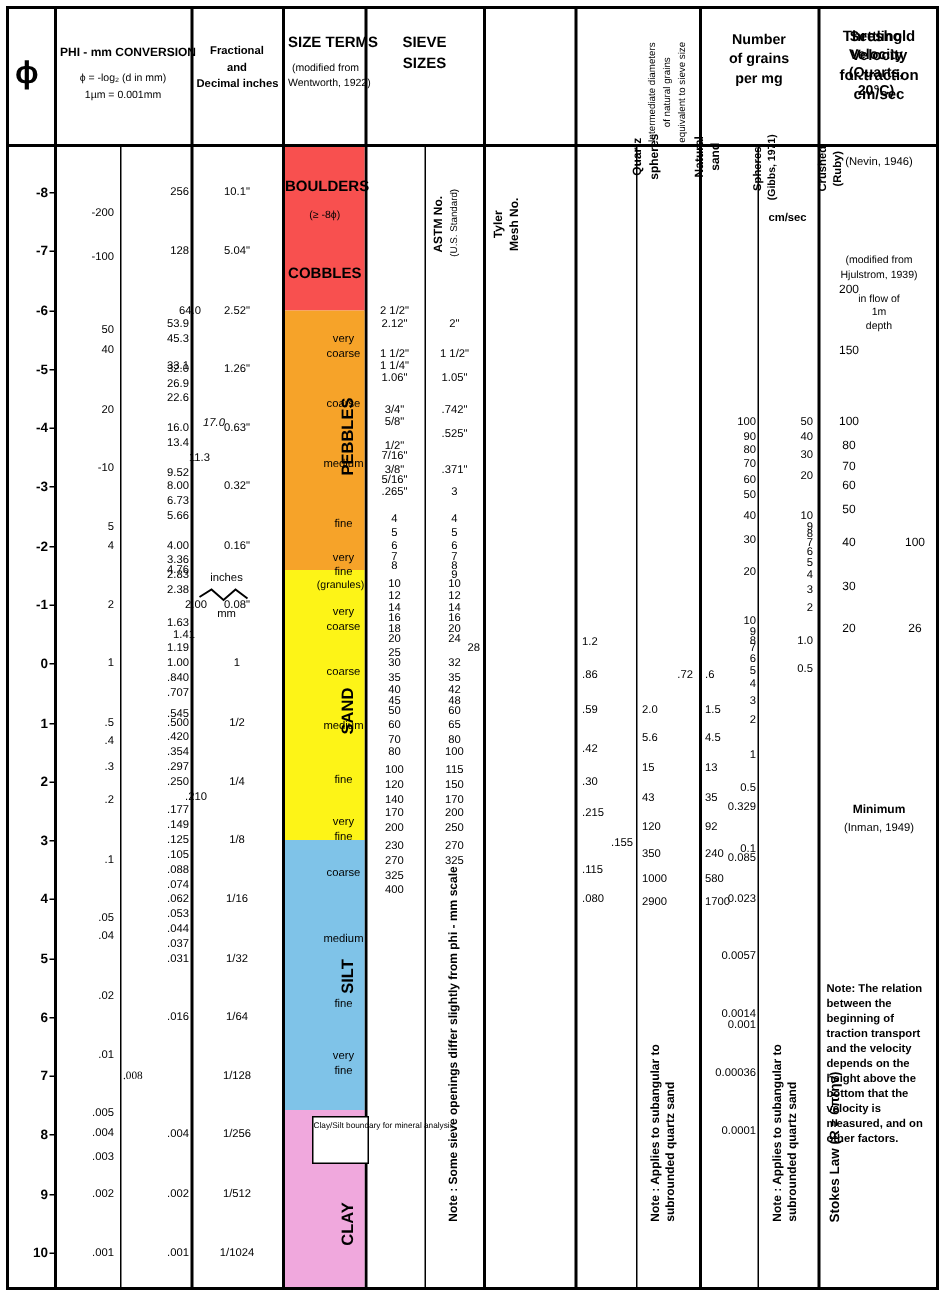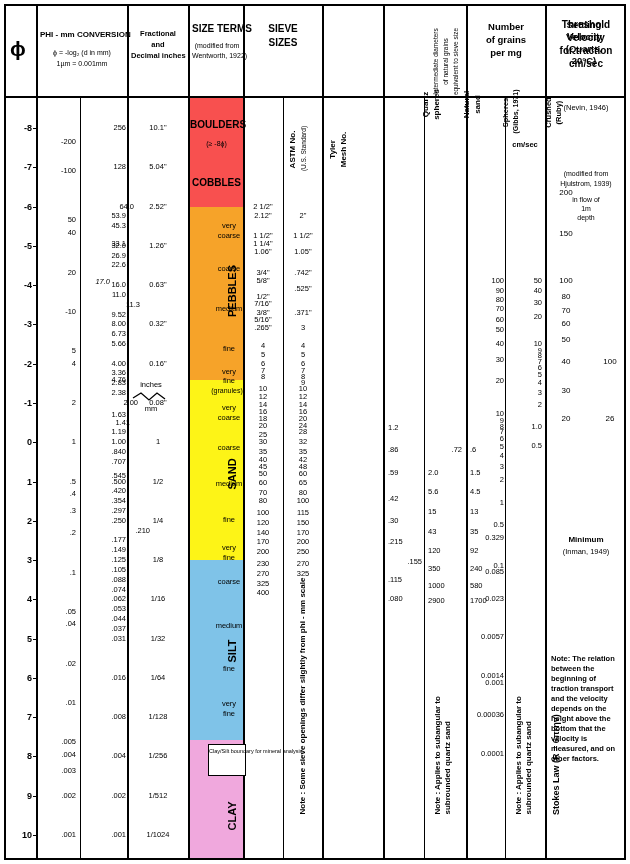--- a/index.html
+++ b/index.html
@@ -240,23 +240,23 @@
   <div id="mm-col">
       <div class="t" style="left: 82px; top: 124px; font-size: 7.5px; width: 44px; text-align: right;">256</div>
       <div class="t" style="left: 82px; top: 163.278px; font-size: 7.5px; width: 44px; text-align: right;">128</div>
       <div class="t" style="left: 82px; top: 202.556px; font-size: 7.5px; width: 52px; text-align: right;">64.0</div>
       <div class="t" style="left: 82px; top: 212.375px; font-size: 7.5px; width: 44px; text-align: right;">53.9</div>
       <div class="t" style="left: 82px; top: 222.194px; font-size: 7.5px; width: 44px; text-align: right;">45.3</div>
       <div class="t" style="left: 82px; top: 239.869px; font-size: 7.5px; width: 44px; text-align: right;">33.1</div>
       <div class="t" style="left: 82px; top: 241.833px; font-size: 7.5px; width: 44px; text-align: right;">32.0</div>
       <div class="t" style="left: 82px; top: 251.653px; font-size: 7.5px; width: 44px; text-align: right;">26.9</div>
       <div class="t" style="left: 82px; top: 261.472px; font-size: 7.5px; width: 44px; text-align: right;">22.6</div>
-      <div class="t" style="left: 82px; top: 277.576px; font-size: 7.5px; width: 28px; text-align: right; font-style: italic;">17.0</div>
+      <div class="t" style="left: 82px; top: 277.576px; font-size: 7.5px; width: 68px; text-align: right; font-style: italic;">17.0</div>
       <div class="t" style="left: 82px; top: 281.111px; font-size: 7.5px; width: 44px; text-align: right;">16.0</div>
-      <div class="t" style="left: 82px; top: 290.931px; font-size: 7.5px; width: 44px; text-align: right;">11.0</div>
+      <div class="t" style="left: 82px; top: 290.931px; font-size: 7.5px; width: 44px; text-align: right;">13.4</div>
       <div class="t" style="left: 96px; top: 300.75px; font-size: 7.5px; width: 44px; text-align: right;">11.3</div>
       <div class="t" style="left: 82px; top: 310.569px; font-size: 7.5px; width: 44px; text-align: right;">9.52</div>
       <div class="t" style="left: 82px; top: 320.389px; font-size: 7.5px; width: 44px; text-align: right;">8.00</div>
       <div class="t" style="left: 82px; top: 330.208px; font-size: 7.5px; width: 44px; text-align: right;">6.73</div>
       <div class="t" style="left: 82px; top: 340.028px; font-size: 7.5px; width: 44px; text-align: right;">5.66</div>
       <div class="t" style="left: 82px; top: 349.847px; font-size: 7.5px; width: 44px; text-align: right; margin-top: 26px;">4.76</div>
       <div class="t" style="left: 82px; top: 359.667px; font-size: 7.5px; width: 44px; text-align: right;">4.00</div>
       <div class="t" style="left: 82px; top: 369.486px; font-size: 7.5px; width: 44px; text-align: right;">3.36</div>
       <div class="t" style="left: 82px; top: 379.306px; font-size: 7.5px; width: 44px; text-align: right;">2.83</div>
       <div class="t" style="left: 82px; top: 389.125px; font-size: 7.5px; width: 44px; text-align: right;">2.38</div>
@@ -266,34 +266,34 @@
       <div class="t" style="left: 82px; top: 428.403px; font-size: 7.5px; width: 44px; text-align: right;">1.19</div>
       <div class="t" style="left: 82px; top: 438.222px; font-size: 7.5px; width: 44px; text-align: right;">1.00</div>
       <div class="t" style="left: 82px; top: 448.042px; font-size: 7.5px; width: 44px; text-align: right;">.840</div>
       <div class="t" style="left: 82px; top: 457.861px; font-size: 7.5px; width: 44px; text-align: right;">.707</div>
       <div class="t" style="left: 82px; top: 472.394px; font-size: 7.5px; width: 44px; text-align: right;">.545</div>
       <div class="t" style="left: 82px; top: 477.5px; font-size: 7.5px; width: 44px; text-align: right;">.500</div>
       <div class="t" style="left: 82px; top: 487.319px; font-size: 7.5px; width: 44px; text-align: right;">.420</div>
       <div class="t" style="left: 82px; top: 497.139px; font-size: 7.5px; width: 44px; text-align: right;">.354</div>
       <div class="t" style="left: 82px; top: 506.958px; font-size: 7.5px; width: 44px; text-align: right;">.297</div>
       <div class="t" style="left: 82px; top: 516.778px; font-size: 7.5px; width: 44px; text-align: right;">.250</div>
-      <div class="t" style="left: 82px; top: 526.597px; font-size: 7.5px; width: 68px; text-align: right;">.210</div>
+      <div class="t" style="left: 94px; top: 526.597px; font-size: 7.5px; width: 44px; text-align: right;">.210</div>
       <div class="t" style="left: 82px; top: 536.417px; font-size: 7.5px; width: 44px; text-align: right;">.177</div>
       <div class="t" style="left: 82px; top: 546.236px; font-size: 7.5px; width: 44px; text-align: right;">.149</div>
       <div class="t" style="left: 82px; top: 556.056px; font-size: 7.5px; width: 44px; text-align: right;">.125</div>
       <div class="t" style="left: 82px; top: 565.875px; font-size: 7.5px; width: 44px; text-align: right;">.105</div>
       <div class="t" style="left: 82px; top: 575.694px; font-size: 7.5px; width: 44px; text-align: right;">.088</div>
       <div class="t" style="left: 82px; top: 585.514px; font-size: 7.5px; width: 44px; text-align: right;">.074</div>
       <div class="t" style="left: 82px; top: 595.333px; font-size: 7.5px; width: 44px; text-align: right;">.062</div>
       <div class="t" style="left: 82px; top: 605.153px; font-size: 7.5px; width: 44px; text-align: right;">.053</div>
       <div class="t" style="left: 82px; top: 614.972px; font-size: 7.5px; width: 44px; text-align: right;">.044</div>
       <div class="t" style="left: 82px; top: 624.792px; font-size: 7.5px; width: 44px; text-align: right;">.037</div>
       <div class="t" style="left: 82px; top: 634.611px; font-size: 7.5px; width: 44px; text-align: right;">.031</div>
       <div class="t" style="left: 82px; top: 673.889px; font-size: 7.5px; width: 44px; text-align: right;">.016</div>
-      <div class="t" style="left: 82px; top: 713.167px; font-size: 7.5px; width: 44px; text-align: right;">.008</div>
+      <div class="t" style="left: 82px; top: 713.167px; font-size: 7.5px; width: 44px;  font-family: Liberation Serif, serif;">.008</div>
       <div class="t" style="left: 82px; top: 752.444px; font-size: 7.5px; width: 44px; text-align: right;">.004</div>
       <div class="t" style="left: 82px; top: 791.722px; font-size: 7.5px; width: 44px; text-align: right;">.002</div>
       <div class="t" style="left: 82px; top: 831px; font-size: 7.5px; width: 44px; text-align: right;">.001</div>
       <div class="t" style="left: 40px; top: 137.747px; font-size: 7.5px; width: 36px; text-align: right;">-200</div>
       <div class="t" style="left: 40px; top: 167.206px; font-size: 7.5px; width: 36px; text-align: right;">-100</div>
       <div class="t" style="left: 40px; top: 216.303px; font-size: 7.5px; width: 36px; text-align: right;">50</div>
       <div class="t" style="left: 40px; top: 229.264px; font-size: 7.5px; width: 36px; text-align: right;">40</div>
       <div class="t" style="left: 40px; top: 268.542px; font-size: 7.5px; width: 36px; text-align: right;">20</div>
       <div class="t" style="left: 40px; top: 307.82px; font-size: 7.5px; width: 36px; text-align: right;">-10</div>
       <div class="t" style="left: 40px; top: 347.098px; font-size: 7.5px; width: 36px; text-align: right;">5</div>
@@ -394,21 +394,21 @@
       <div class="t" style="left: 286px; top: 359.667px; font-size: 7.5px; width: 34px; text-align: center;">6</div>
       <div class="t" style="left: 286px; top: 366.737px; font-size: 7.5px; width: 34px; text-align: center;">7</div>
       <div class="t" style="left: 286px; top: 373.414px; font-size: 7.5px; width: 34px; text-align: center;">8</div>
       <div class="t" style="left: 286px; top: 379.306px; font-size: 7.5px; width: 34px; text-align: center;">9</div>
       <div class="t" style="left: 286px; top: 385.197px; font-size: 7.5px; width: 34px; text-align: center;">10</div>
       <div class="t" style="left: 286px; top: 393.053px; font-size: 7.5px; width: 34px; text-align: center;">12</div>
       <div class="t" style="left: 286px; top: 400.908px; font-size: 7.5px; width: 34px; text-align: center;">14</div>
       <div class="t" style="left: 286px; top: 407.586px; font-size: 7.5px; width: 34px; text-align: center;">16</div>
       <div class="t" style="left: 286px; top: 414.656px; font-size: 7.5px; width: 34px; text-align: center;">20</div>
       <div class="t" style="left: 286px; top: 421.726px; font-size: 7.5px; width: 34px; text-align: center;">24</div>
-      <div class="t" style="left: 286px; top: 428.403px; font-size: 7.5px; width: 34px; text-align: center;">28</div>
+      <div class="t" style="left: 286px; top: 428.403px; font-size: 7.5px; width: 34px; text-align: right;">28</div>
       <div class="t" style="left: 286px; top: 438.222px; font-size: 7.5px; width: 34px; text-align: center;">32</div>
       <div class="t" style="left: 286px; top: 448.042px; font-size: 7.5px; width: 34px; text-align: center;">35</div>
       <div class="t" style="left: 286px; top: 455.897px; font-size: 7.5px; width: 34px; text-align: center;">42</div>
       <div class="t" style="left: 286px; top: 462.574px; font-size: 7.5px; width: 34px; text-align: center;">48</div>
       <div class="t" style="left: 286px; top: 469.644px; font-size: 7.5px; width: 34px; text-align: center;">60</div>
       <div class="t" style="left: 286px; top: 479.464px; font-size: 7.5px; width: 34px; text-align: center;">65</div>
       <div class="t" style="left: 286px; top: 489.283px; font-size: 7.5px; width: 34px; text-align: center;">80</div>
       <div class="t" style="left: 286px; top: 497.139px; font-size: 7.5px; width: 34px; text-align: center;">100</div>
       <div class="t" style="left: 286px; top: 508.922px; font-size: 7.5px; width: 34px; text-align: center;">115</div>
       <div class="t" style="left: 286px; top: 518.742px; font-size: 7.5px; width: 34px; text-align: center;">150</div>

